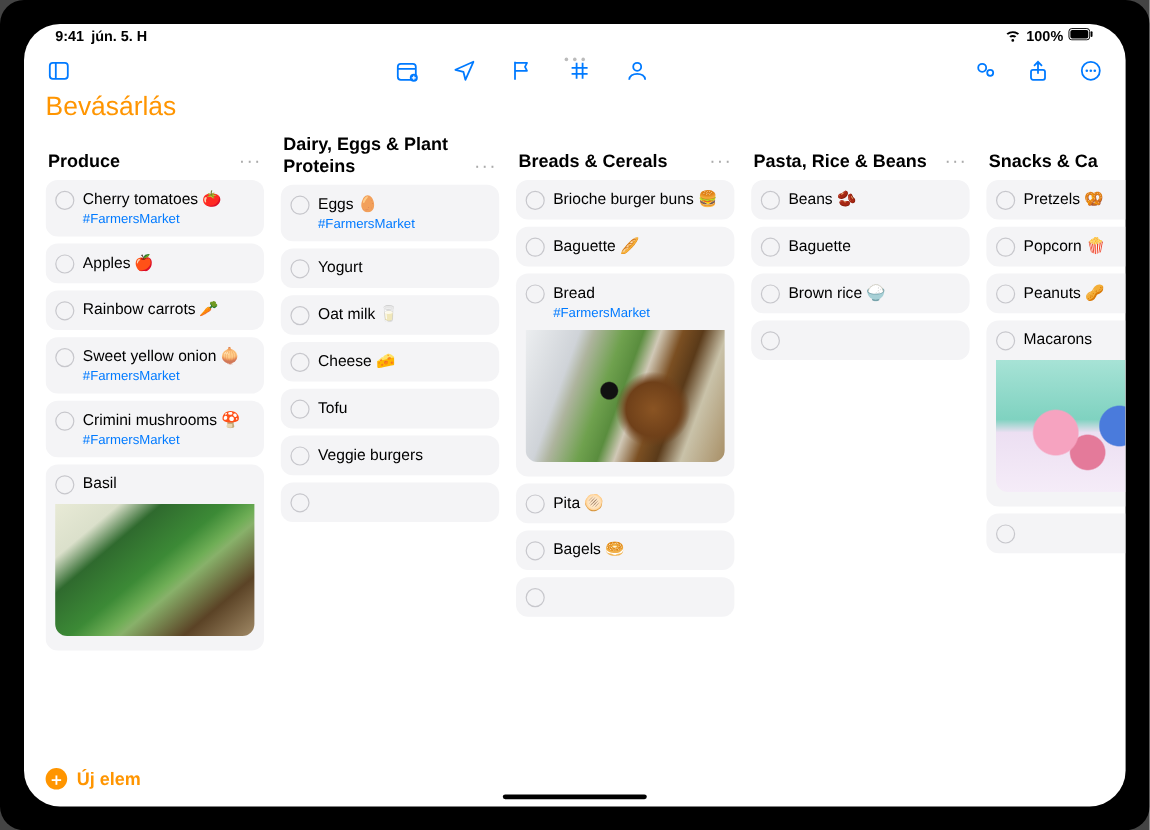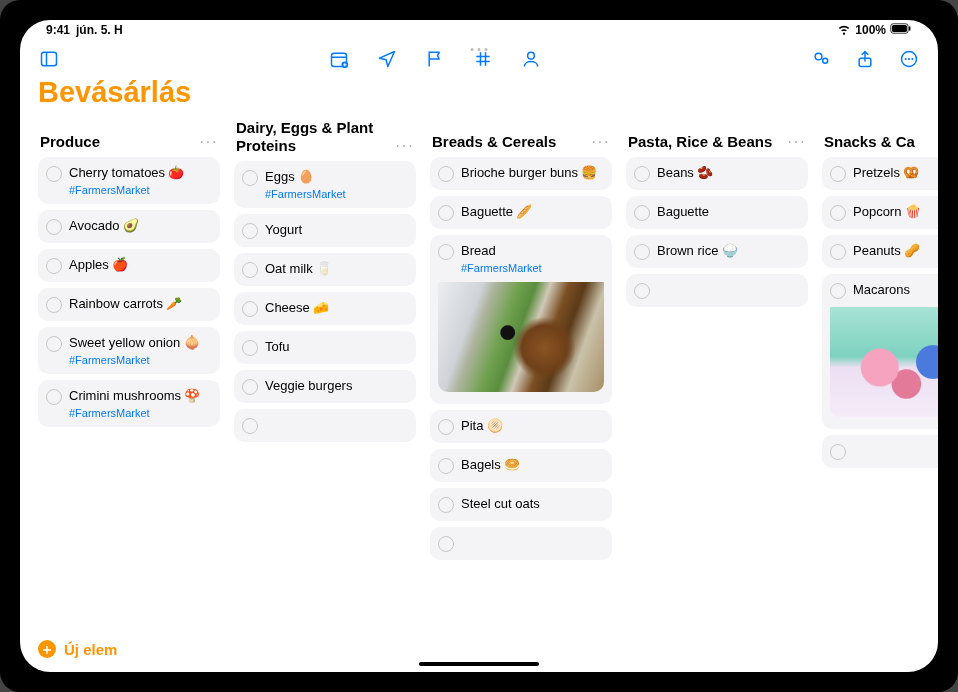--- a/index.html
+++ b/index.html
@@ -78,22 +78,22 @@
   }
   .tb-icon svg { width: 20px; height: 20px; }
   .content {
     flex: 1;
     display: flex;
     flex-direction: column;
     overflow: hidden;
     padding: 0 0 0 18px;
   }
   .title {
-    font-size: 29px;
-    font-weight: 700;
+    font-size: 22px;
+    font-weight: 400;
     color: #ff9500;
     padding: 2px 0 10px 0;
   }
   .board {
     flex: 1;
     display: flex;
     gap: 14px;
     overflow: hidden;
     padding-bottom: 40px;
   }
@@ -326,28 +326,20 @@
                   <div class="card-body">
                     <div class="card-text">Cherry tomatoes 🍅</div>
                     <div class="card-tag">#FarmersMarket</div>
                   </div>
                 </div>
               </div>
               <div class="card">
                 <div class="card-row">
                   <div class="checkbox"></div>
                   <div class="card-body">
-                    <div class="card-text">Avocado 🥑</div>
-                  </div>
-                </div>
-              </div>
-              <div class="card">
-                <div class="card-row">
-                  <div class="checkbox"></div>
-                  <div class="card-body">
                     <div class="card-text">Apples 🍎</div>
                   </div>
                 </div>
               </div>
               <div class="card">
                 <div class="card-row">
                   <div class="checkbox"></div>
                   <div class="card-body">
                     <div class="card-text">Rainbow carrots 🥕</div>
                   </div>
@@ -363,20 +355,29 @@
                 </div>
               </div>
               <div class="card">
                 <div class="card-row">
                   <div class="checkbox"></div>
                   <div class="card-body">
                     <div class="card-text">Crimini mushrooms 🍄</div>
                     <div class="card-tag">#FarmersMarket</div>
                   </div>
                 </div>
+              </div>
+              <div class="card with-image">
+                <div class="card-row">
+                  <div class="checkbox"></div>
+                  <div class="card-body">
+                    <div class="card-text">Basil</div>
+                  </div>
+                </div>
+                <div class="card-image img-basil"></div>
               </div>
             </div>
           </div>
           <div class="column">
             <div class="col-header">
               <div class="col-title">Dairy, Eggs &amp; Plant Proteins</div>
               <div class="col-more">···</div>
             </div>
             <div class="cards">
               <div class="card">
@@ -479,28 +480,20 @@
                 </div>
               </div>
               <div class="card">
                 <div class="card-row">
                   <div class="checkbox"></div>
                   <div class="card-body">
                     <div class="card-text">Bagels 🥯</div>
                   </div>
                 </div>
               </div>
-              <div class="card">
-                <div class="card-row">
-                  <div class="checkbox"></div>
-                  <div class="card-body">
-                    <div class="card-text">Steel cut oats</div>
-                  </div>
-                </div>
-              </div>
               <div class="card empty">
                 <div class="card-row">
                   <div class="checkbox"></div>
                   <div class="card-body">
                     <div class="card-text"></div>
                   </div>
                 </div>
               </div>
             </div>
           </div>

